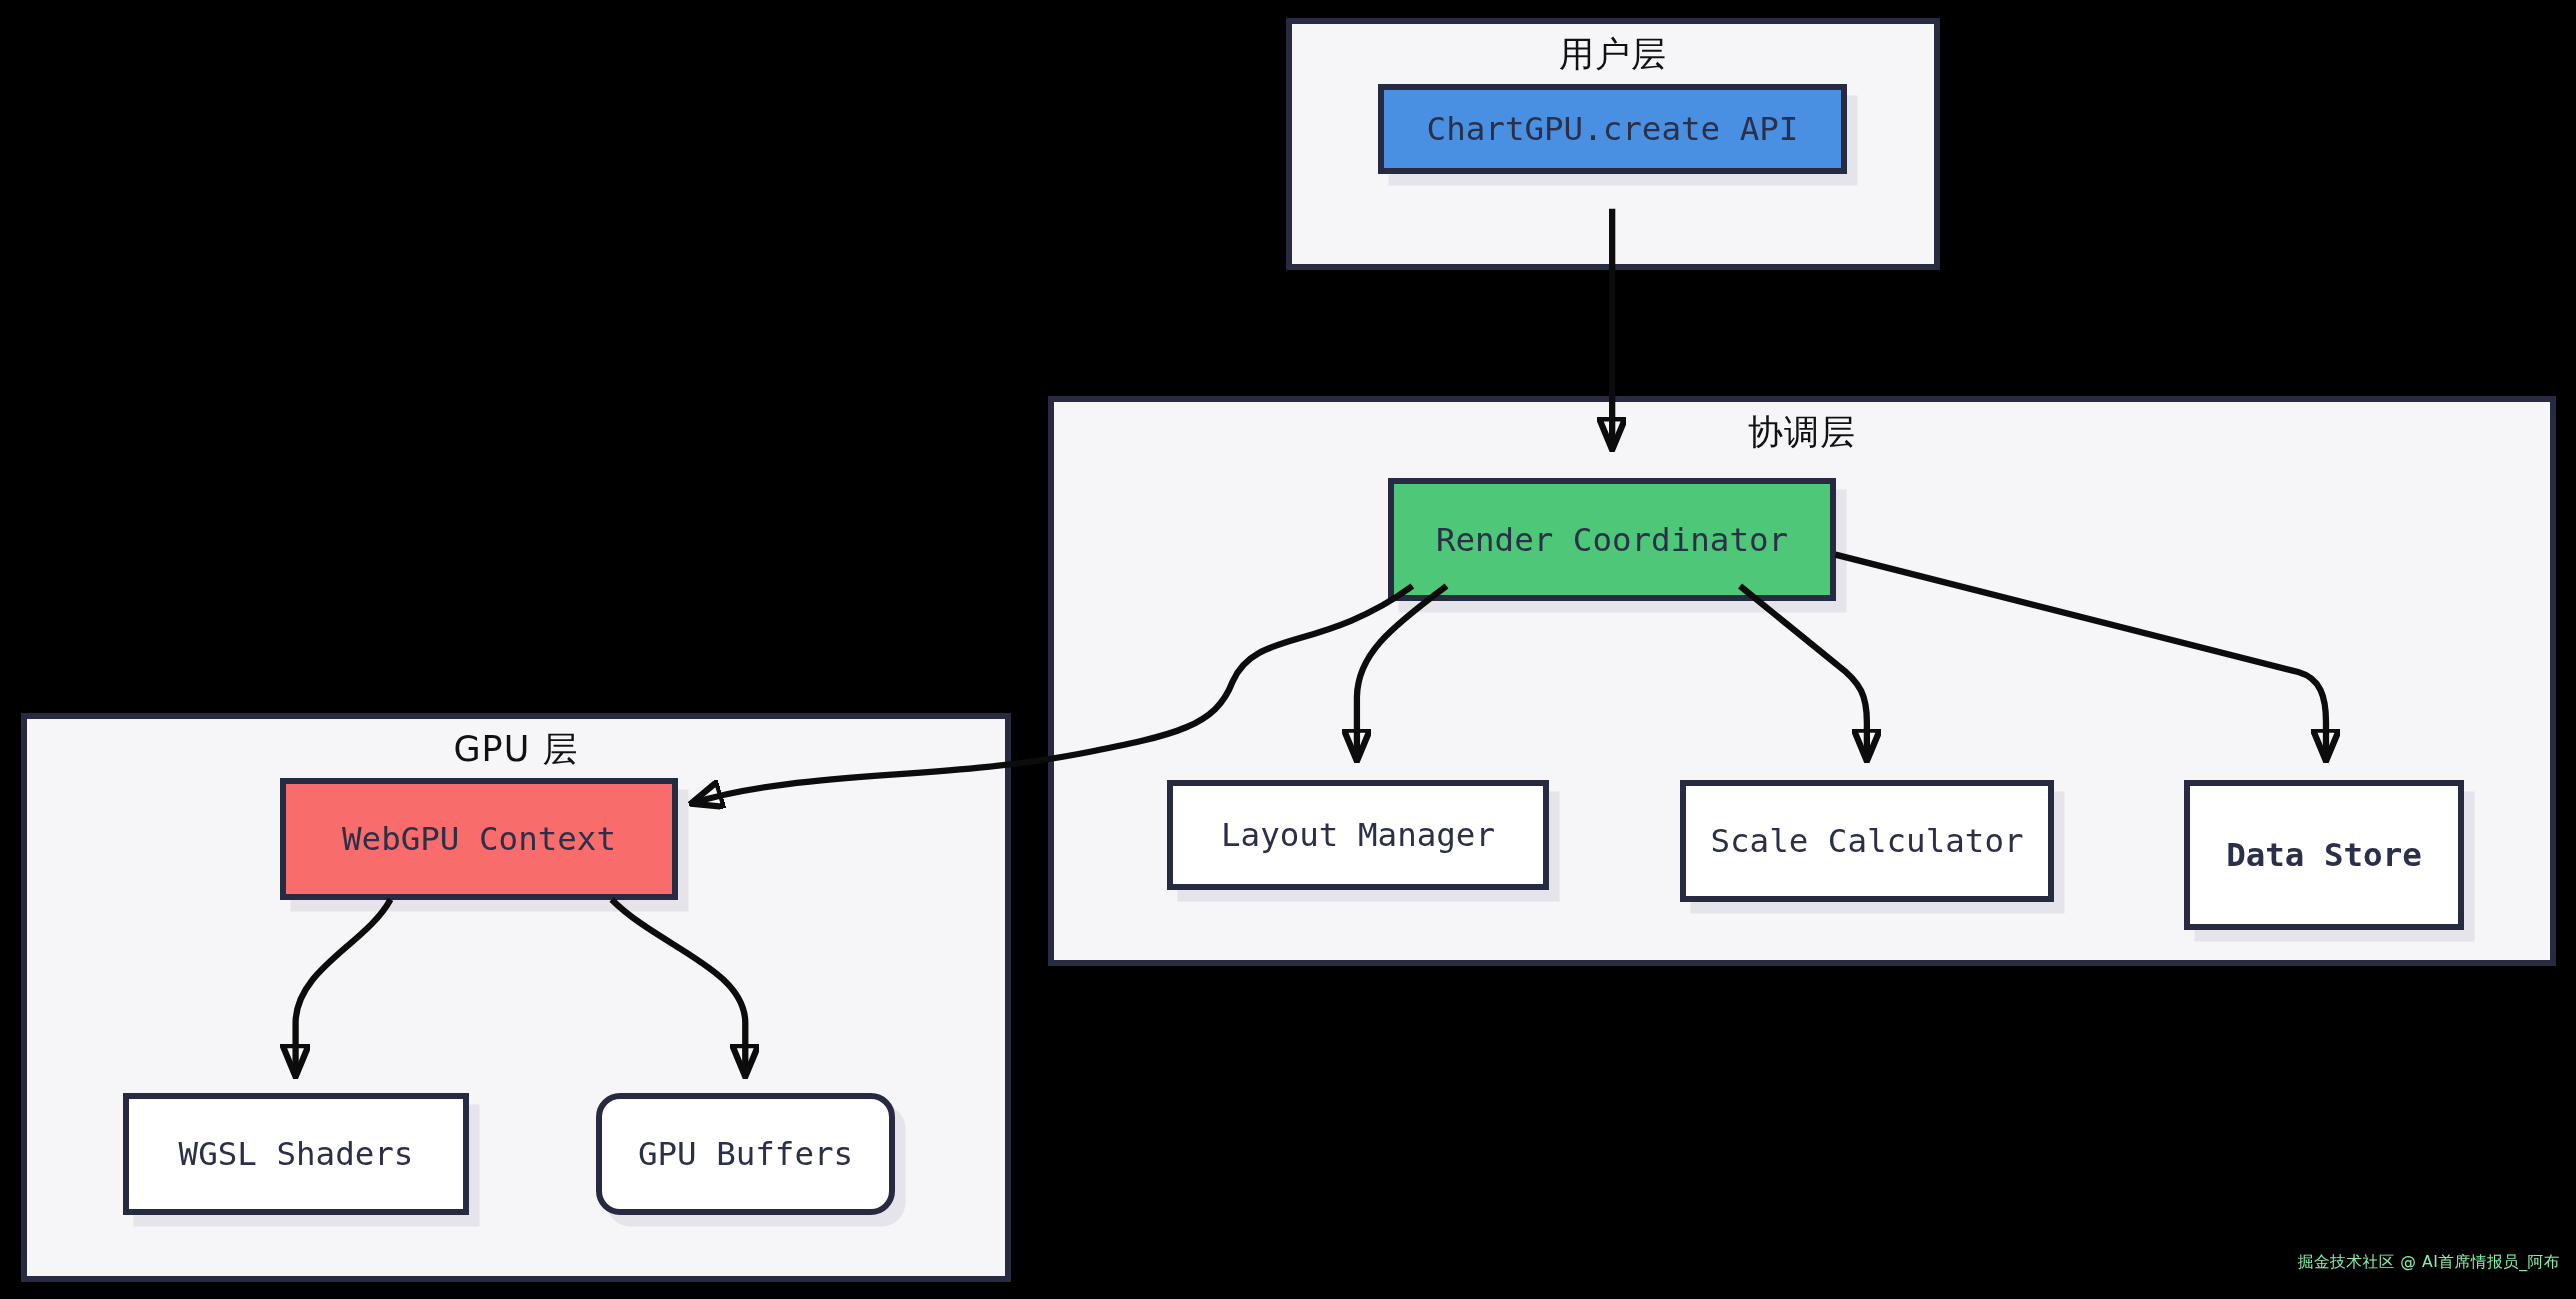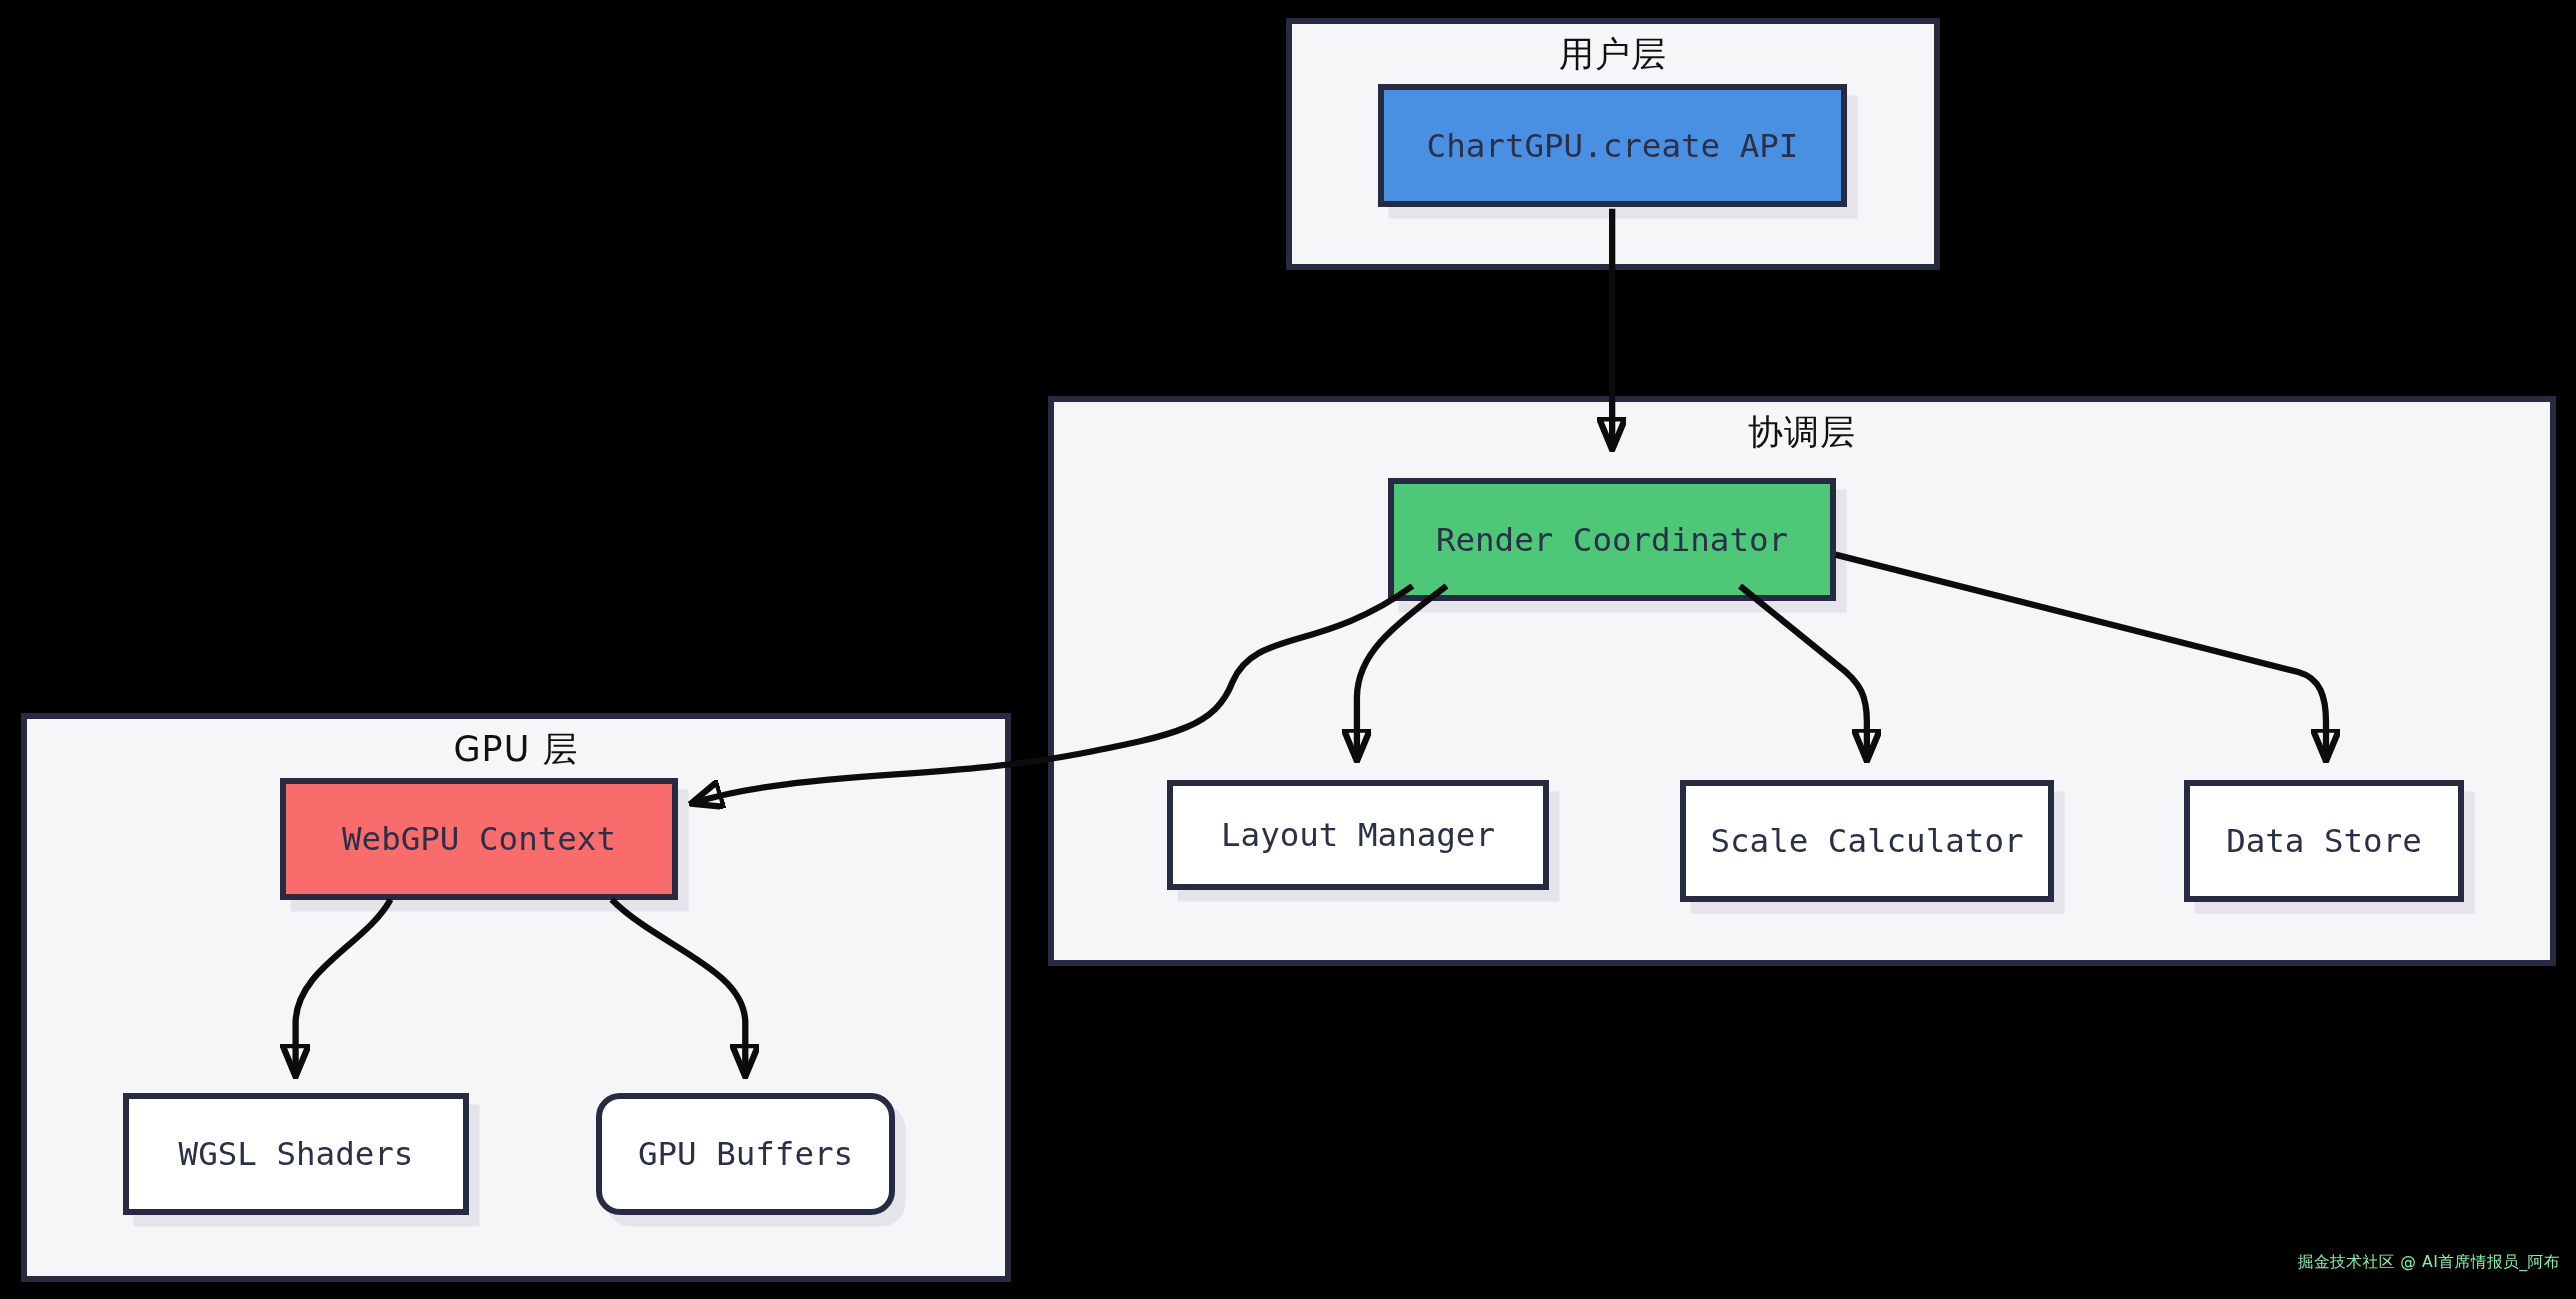--- a/index.html
+++ b/index.html
@@ -20,25 +20,25 @@
     display:flex;align-items:center;justify-content:center;white-space:nowrap;
     box-shadow:10.5px 11.5px 0 #e4e4ea;
     font-family:"DejaVu Sans Mono","Liberation Mono",monospace;
     font-size:32.5px;color:#2b3048;
   }
   
   #layer-user {left:1286px;top:18px;width:654px;height:252px;}
   #layer-coord{left:1048px;top:396px;width:1508px;height:570px;}
   #layer-gpu  {left:21px;top:713px;width:990px;height:569px;}
   
-  #node-api    {left:1378px;top:84px;width:469px;height:123px;background:#4a90e2;}
+  #node-api    {left:1378px;top:84px;width:469px;height:90px;background:#4a90e2;}
   #node-render {left:1388px;top:463px;width:448px;height:123px;background:#4ec878;margin-top:15px;}
   #node-layout {left:1167px;top:780px;width:382px;height:110px;background:#ffffff;}
   #node-scale  {left:1680px;top:780px;width:374px;height:122px;background:#ffffff;}
-  #node-data   {left:2184px;top:780px;width:280px;height:122px;background:#ffffff;}
+  #node-data   {left:2184px;top:780px;width:280px;height:150px;background:#ffffff;font-weight:bold;}
   #node-webgpu {left:280px;top:778px;width:398px;height:122px;background:#f96c6c;text-align:center;}
   #node-wgsl   {left:123px;top:1093px;width:346px;height:122px;background:#ffffff;}
   #node-buffers{left:596px;top:1093px;width:299px;height:122px;background:#ffffff;border-radius:24px;}
   
   #edges{position:absolute;left:0;top:0;z-index:3;pointer-events:none;}
   #edges path{stroke:#0c0c0c;stroke-width:12;fill:none;}
   
   #watermark{
     position:absolute;top:1252px;right:16px;z-index:4;
     font-size:15.7px;font-weight:400;color:#86efac;letter-spacing:0.5px;

